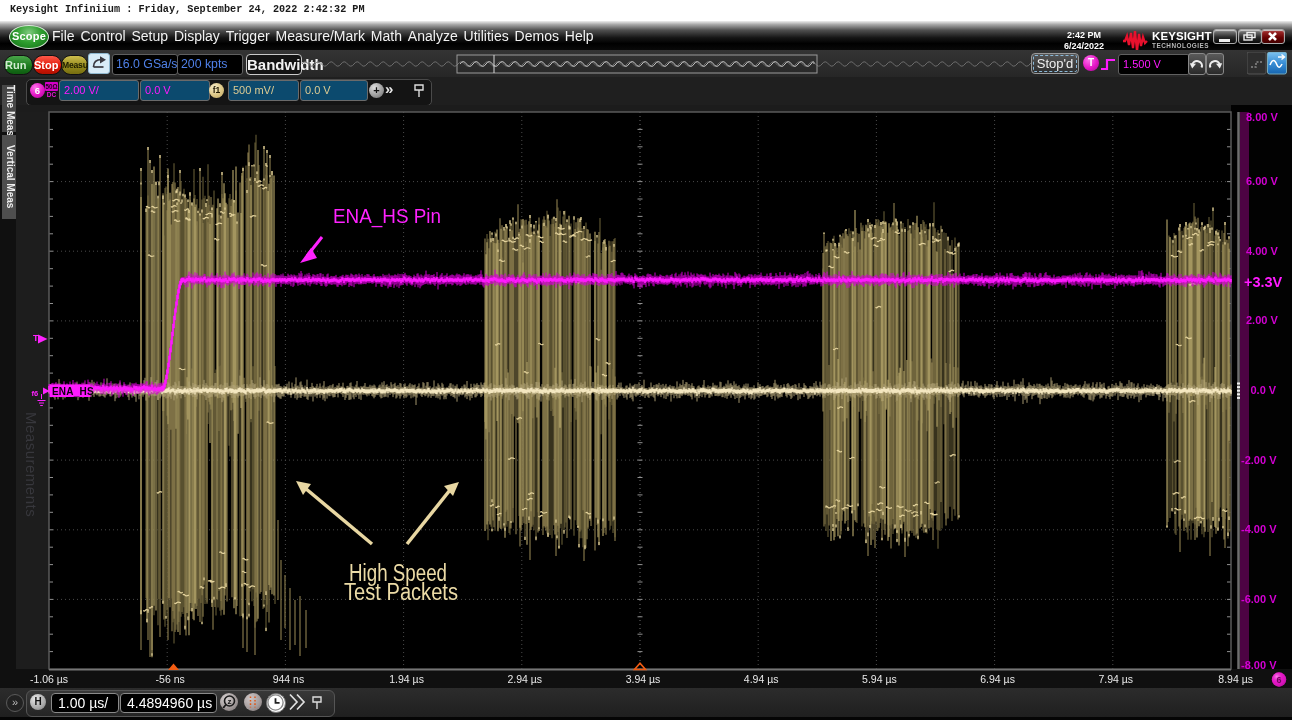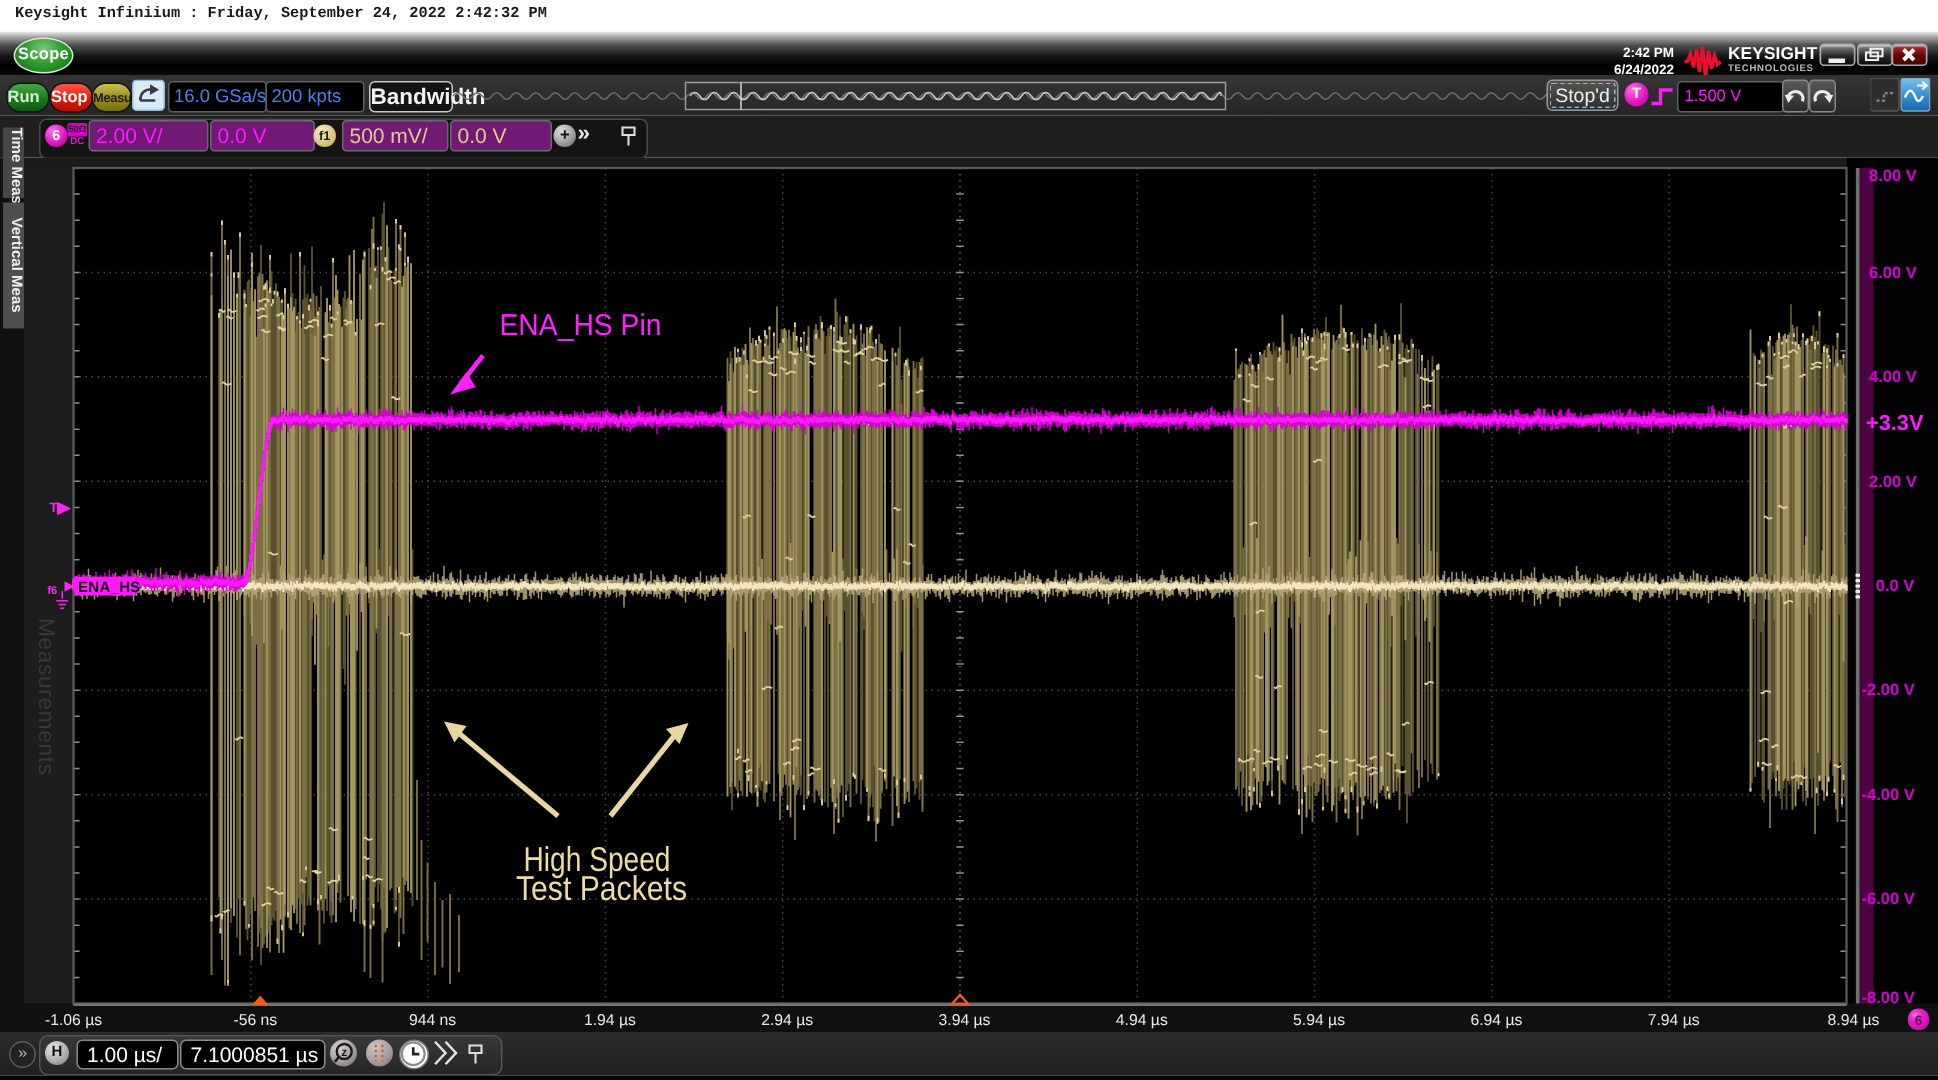--- a/index.html
+++ b/index.html
@@ -6,21 +6,21 @@
  font-family:"Liberation Mono",monospace;font-size:10.2px;font-weight:bold;color:#1a1a1a}
 #titlebar span{position:absolute;left:10px;top:4px;white-space:pre}
 #menubar{position:absolute;left:0;top:21px;width:1292px;height:29px;
  background:linear-gradient(180deg,#eee 0%,#a8a8a8 12%,#4e4e4e 32%,#151515 58%,#000 78%,#090909 100%)}
 .scopebtn{position:absolute;left:9px;top:4px;width:38px;height:22px;border-radius:50%;
  background:radial-gradient(ellipse at 50% 30%,#7ec97e 0%,#2f9e2f 45%,#0d6b12 100%);
  border:1px solid #d8e8d8;box-shadow:0 1px 2px #000}
 .scopebtn div{color:#fff;font-size:11px;font-weight:bold;text-align:center;margin-top:4px;letter-spacing:.2px}
 #menus{position:absolute;left:52px;top:7px;color:#f2f2f2;font-size:14px;letter-spacing:0}
 #menus span{margin-right:5.9px}
-#clock{position:absolute;left:1052px;top:9px;width:64px;text-align:right;color:#fff;
+#clock{position:absolute;left:1052px;top:9px;width:64px;text-align:center;color:#fff;
  font-size:9px;font-weight:bold;line-height:10.5px}
 #klogo{position:absolute;left:1151px;top:9px;color:#fff;font-size:11.5px;font-weight:bold;letter-spacing:.1px}
 #klogo div{color:#b9b9b9;font-size:6.4px;font-weight:bold;letter-spacing:.5px;margin-top:0px}
 .winbtn{position:absolute;top:8px;width:22px;height:13px;border-radius:3px;border:1px solid #aaa;
  background:linear-gradient(180deg,#8a8a8a,#2a2a2a 55%,#0a0a0a);box-shadow:inset 0 1px 1px #ccc}
 #closebtn{background:linear-gradient(180deg,#a33,#600 60%,#400);}
 .winbtn svg{position:absolute;left:0;top:0}
 #row2{position:absolute;left:0;top:50px;width:1292px;height:27px;background:linear-gradient(180deg,#343434,#262626)}
 .pill{position:absolute;top:4.5px;height:18.5px;border-radius:9.5px;font-size:11px;font-weight:bold;
  text-align:left;border:1px solid #111}
@@ -38,22 +38,22 @@
  background:radial-gradient(circle at 35% 30%,#ff70ea,#e316c5 55%,#a00a8a);color:#fff;font-size:10px;font-weight:bold;
  text-align:center;line-height:16px}
 #trigv{position:absolute;left:1118px;top:4px;width:66px;height:19px;background:#000;border:1px solid #606060;
  border-radius:3px;color:#ff1aff;font-size:11px;line-height:19px;padding-left:4px}
 .udbtn{position:absolute;top:3px;width:16px;height:20px;border:1px solid #888;border-radius:3px;
  background:linear-gradient(180deg,#5a5a5a,#2a2a2a);color:#eee;font-size:13px;text-align:center;line-height:19px}
 #row3{position:absolute;left:0;top:77px;width:1292px;height:28px;background:#1f1f1f}
 #r3box{position:absolute;left:26px;top:2px;width:404px;height:25px;border:1.5px solid #4a4a4a;border-radius:5px;background:#141414}
 .chcirc{position:absolute;width:15px;height:15px;border-radius:50%;color:#fff;font-size:9.5px;font-weight:bold;
  text-align:center;line-height:15px}
-.inpbox{position:absolute;top:3px;height:19px;background:#701a75;border:1px solid #6a6a6a;border-radius:3px;
- font-size:14px;line-height:19px;padding-left:4px;white-space:nowrap}
+.inpbox{position:absolute;top:3px;height:19px;background:#0c4a6e;border:1px solid #6a6a6a;border-radius:3px;
+ font-size:11px;line-height:19px;padding-left:4px;white-space:nowrap}
 #sidebar{position:absolute;left:0;top:105px;width:16px;height:583px;background:#101010}
 .vtab{position:absolute;left:2px;width:14px;color:#efefef;font-size:10px;font-weight:bold;
  writing-mode:vertical-rl;text-align:center;letter-spacing:0;white-space:nowrap;z-index:5}
 #botbar{position:absolute;left:0;top:688px;width:1292px;height:29px;background:linear-gradient(180deg,#2c2c2c,#1f1f1f)}
 #botstrip{position:absolute;left:0;top:717px;width:1292px;height:3px;background:#050505}
 #bbox{position:absolute;left:26px;top:2px;width:307px;height:25px;border:1.5px solid #555;border-radius:6px;
  background:linear-gradient(180deg,#383838,#252525)}
 .bcirc{position:absolute;width:16px;height:16px;border-radius:50%}
 .whtbox{position:absolute;top:2.5px;height:18px;background:#000;border:1px solid #8a8a8a;border-radius:4px;
  color:#fff;font-size:14px;line-height:18px;padding-left:6px}
@@ -71,20 +71,21 @@
 .annt{fill:#ecdba6;font-size:23px}
 .ch6b{fill:#6d065e;font-size:9px;font-weight:bold}
 </style></head><body>
 <div id="titlebar">
     <span>Keysight Infiniium : Friday, September 24, 2022 2:42:32 PM</span>
   </div>
 <div id="menubar">
  <div class="scopebtn">
       <div>Scope</div>
     </div>
+ <div id="menus"><span>File</span><span>Control</span><span>Setup</span><span>Display</span><span>Trigger</span><span>Measure/Mark</span><span>Math</span><span>Analyze</span><span>Utilities</span><span>Demos</span><span>Help</span></div>
  <div id="clock">2:42 PM<br>6/24/2022</div>
  <svg width="26" height="20" style="position:absolute;left:1122px;top:10px" viewBox="0 0 26 20">
   <path d="M1 10 L3 10 L5 5 L7 14 L9 2 L11 17 L13 0 L15 20 L17 3 L19 15 L21 6 L23 12 L25 10" stroke="#e8112d" stroke-width="2.3" fill="none" stroke-linejoin="miter"></path>
  </svg>
  <div id="klogo" style="left:1152px">KEYSIGHT<div>TECHNOLOGIES</div></div>
  <div class="winbtn" style="left:1213px">
       <svg width="22" height="14">
         <rect x="5" y="9" width="11" height="3" fill="#eee"></rect>
       </svg>
     </div>
@@ -258,21 +259,21 @@
       </defs>
 </svg></div>
 <div id="sidebar"></div>
 <div class="vtab" style="top:85px;height:47px;background:#474747">Time Meas</div>
 <div class="vtab" style="top:135px;height:84px;background:#4e4e4e">Vertical Meas</div>
 <div id="botbar">
  <div id="bbox"></div>
  <div id="chev">»</div>
  <div class="bcirc" style="left:30px;top:6px;background:radial-gradient(circle at 35% 30%,#e8e8e8,#aaa 60%,#777);color:#111;font-size:10px;font-weight:bold;text-align:center;line-height:16px">H</div>
  <div class="whtbox" style="left:51px;top:4.5px;width:60px">1.00 µs/</div>
- <div class="whtbox" style="left:120px;top:4.5px;width:89px">7.1000851 µs</div>
+ <div class="whtbox" style="left:120px;top:4.5px;width:89px">4.4894960 µs</div>
  <div class="bcirc" style="left:220px;top:5px;width:18px;height:18px;background:radial-gradient(circle at 35% 30%,#d5d0d0,#a09898 60%,#6e6868)"><svg width="18" height="18">
         <circle cx="9.5" cy="8" r="5" fill="none" stroke="#1a1a1a" stroke-width="1.6"></circle>
         <path d="M5.8 11.8 l-2.6 3.2" stroke="#1a1a1a" stroke-width="1.8"></path>
         <text x="9.5" y="10.8" font-size="8" font-weight="bold" fill="#1a1a1a" text-anchor="middle">z</text>
       </svg></div>
  <div class="bcirc" style="left:244px;top:5px;width:18px;height:18px;background:radial-gradient(circle at 35% 30%,#cfc7c7,#a29a9a 60%,#716969)"><svg width="18" height="18">
         <g stroke="#e05818" stroke-width="1.5" stroke-dasharray="1.6 1.8">
           <line x1="6.5" y1="3.5" x2="6.5" y2="14.5"></line>
           <line x1="11" y1="3.5" x2="11" y2="14.5"></line>
         </g>

